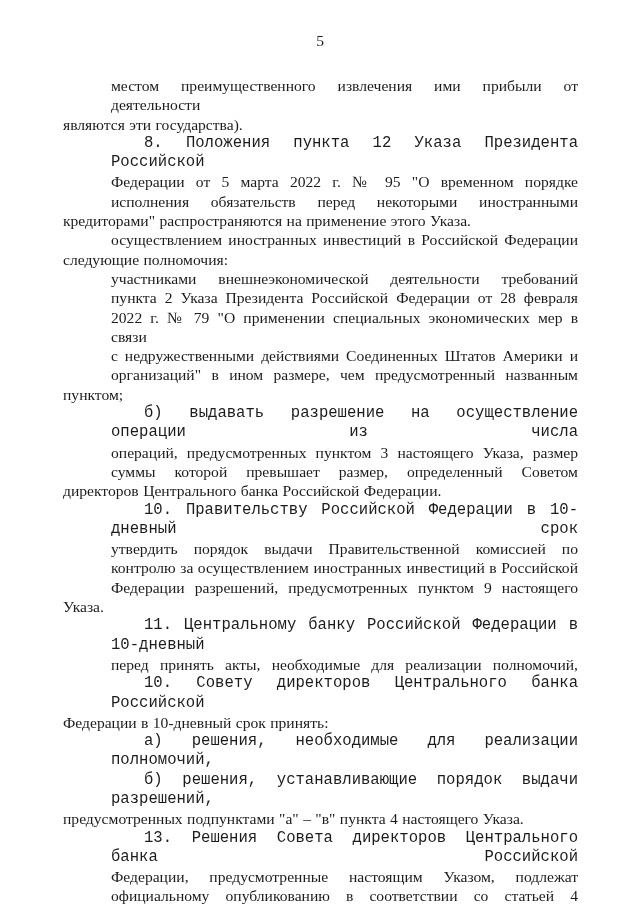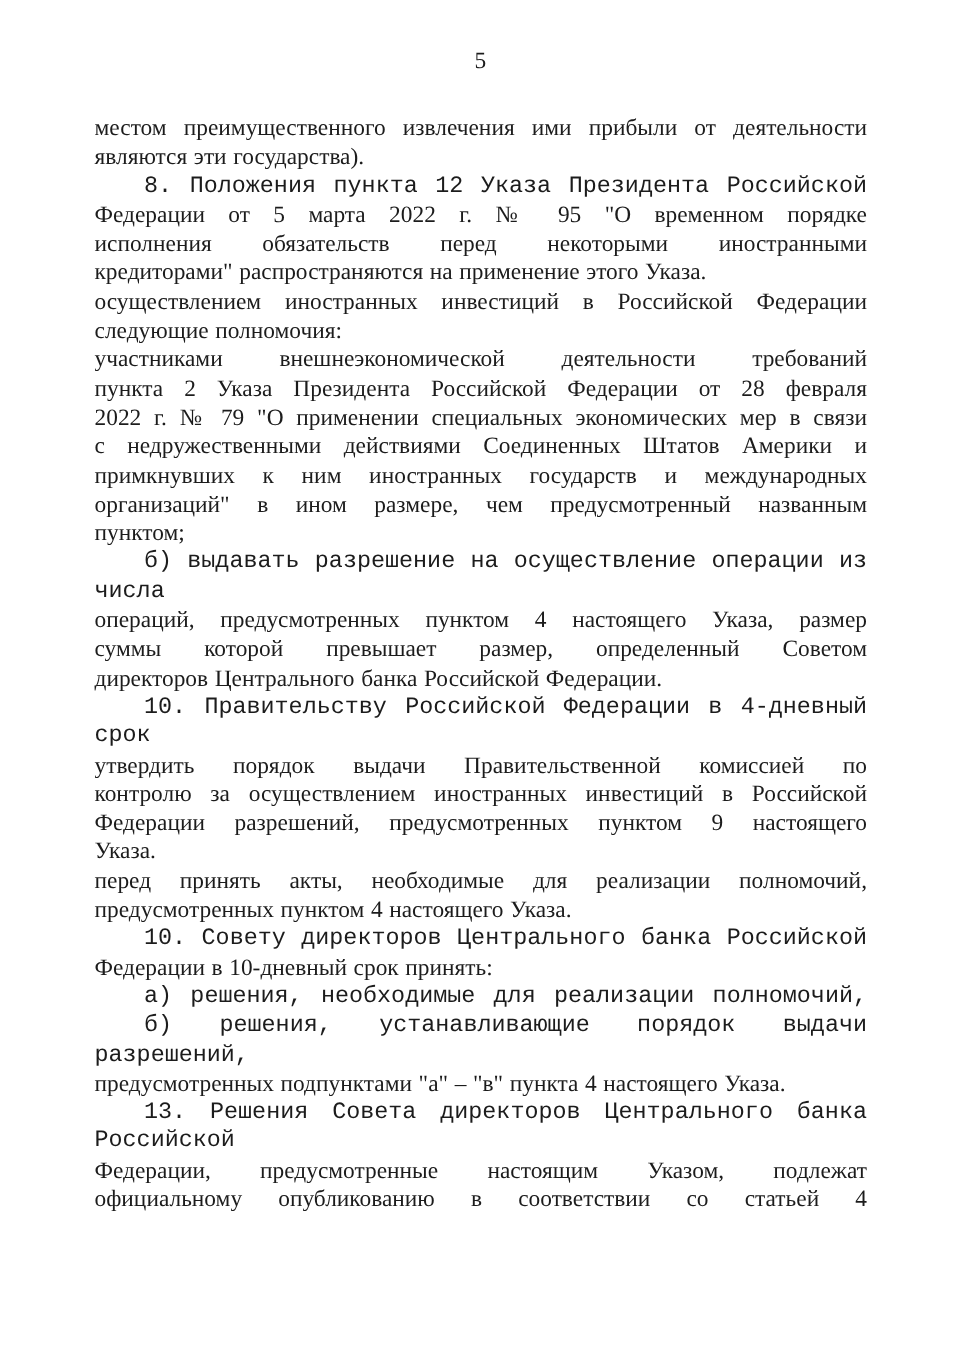--- a/index.html
+++ b/index.html
@@ -32,20 +32,21 @@
   .doc-body .line {
     font-size: 15.6px;
     line-height: 19.3px;
     text-align: justify;
     text-align-last: left;
     word-spacing: 0.5px;
     white-space: normal;
   }
   .doc-body .line.stretch {
     text-align-last: justify;
+    margin-left: 48px;
   }
   .doc-body .line.indent {
     text-indent: 33px;
     font-family: Liberation Mono, monospace;
   }
 </style>
 </head>
 <body>
 
 <div class="page">
@@ -57,34 +58,33 @@
         <div class="line indent stretch">8. Положения пункта 12 Указа Президента Российской</div>
         <div class="line stretch">Федерации от 5 марта 2022 г. № 95 "О временном порядке</div>
         <div class="line stretch">исполнения обязательств перед некоторыми иностранными</div>
         <div class="line">кредиторами" распространяются на применение этого Указа.</div>
         <div class="line stretch">осуществлением иностранных инвестиций в Российской Федерации</div>
         <div class="line">следующие полномочия:</div>
         <div class="line stretch">участниками внешнеэкономической деятельности требований</div>
         <div class="line stretch">пункта 2 Указа Президента Российской Федерации от 28 февраля</div>
         <div class="line stretch">2022 г. № 79 "О применении специальных экономических мер в связи</div>
         <div class="line stretch">с недружественными действиями Соединенных Штатов Америки и</div>
-        <div class="line stretch">примкнувших к ним иностранных государств и международных</div>
         <div class="line stretch">организаций" в ином размере, чем предусмотренный названным</div>
         <div class="line">пунктом;</div>
         <div class="line indent stretch">б) выдавать разрешение на осуществление операции из числа</div>
-        <div class="line stretch">операций, предусмотренных пунктом 4 настоящего Указа, размер</div>
+        <div class="line stretch">операций, предусмотренных пунктом 3 настоящего Указа, размер</div>
         <div class="line stretch">суммы которой превышает размер, определенный Советом</div>
         <div class="line">директоров Центрального банка Российской Федерации.</div>
-        <div class="line indent stretch">10. Правительству Российской Федерации в 4-дневный срок</div>
+        <div class="line indent stretch">10. Правительству Российской Федерации в 10-дневный срок</div>
         <div class="line stretch">утвердить порядок выдачи Правительственной комиссией по</div>
         <div class="line stretch">контролю за осуществлением иностранных инвестиций в Российской</div>
         <div class="line stretch">Федерации разрешений, предусмотренных пунктом 9 настоящего</div>
         <div class="line">Указа.</div>
+        <div class="line indent stretch">11. Центральному банку Российской Федерации в 10-дневный</div>
         <div class="line stretch">перед принять акты, необходимые для реализации полномочий,</div>
-        <div class="line">предусмотренных пунктом 4 настоящего Указа.</div>
         <div class="line indent stretch">10. Совету директоров Центрального банка Российской</div>
         <div class="line">Федерации в 10-дневный срок принять:</div>
         <div class="line indent stretch">а) решения, необходимые для реализации полномочий,</div>
         <div class="line indent stretch">б) решения, устанавливающие порядок выдачи разрешений,</div>
         <div class="line">предусмотренных подпунктами "а" – "в" пункта 4 настоящего Указа.</div>
         <div class="line indent stretch">13. Решения Совета директоров Центрального банка Российской</div>
         <div class="line stretch">Федерации, предусмотренные настоящим Указом, подлежат</div>
         <div class="line stretch">официальному опубликованию в соответствии со статьей 4</div>
       </div>
   </div>

